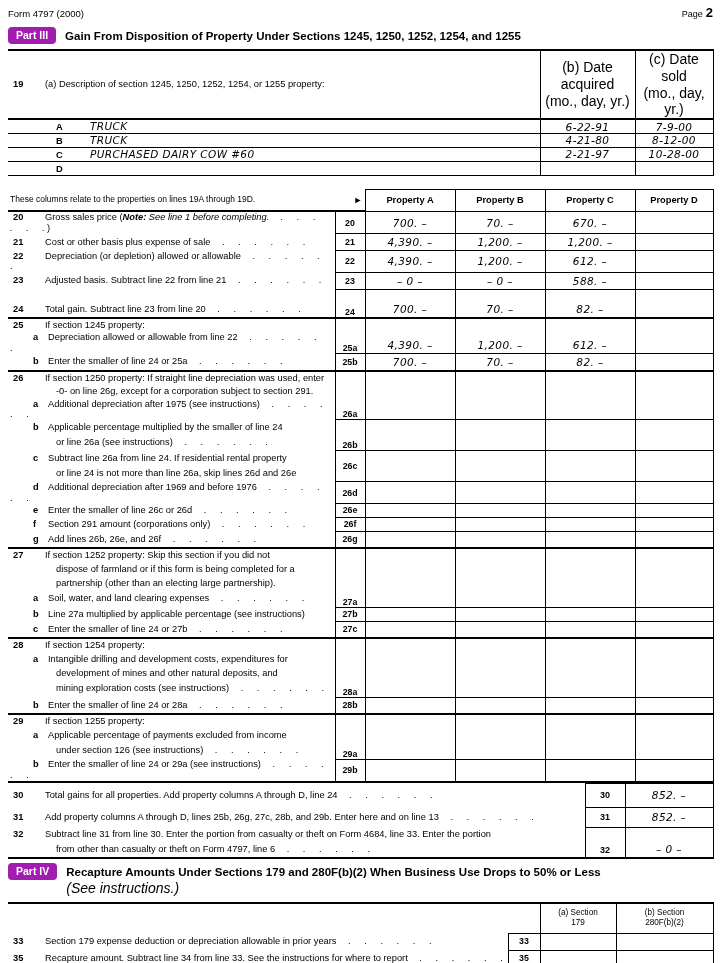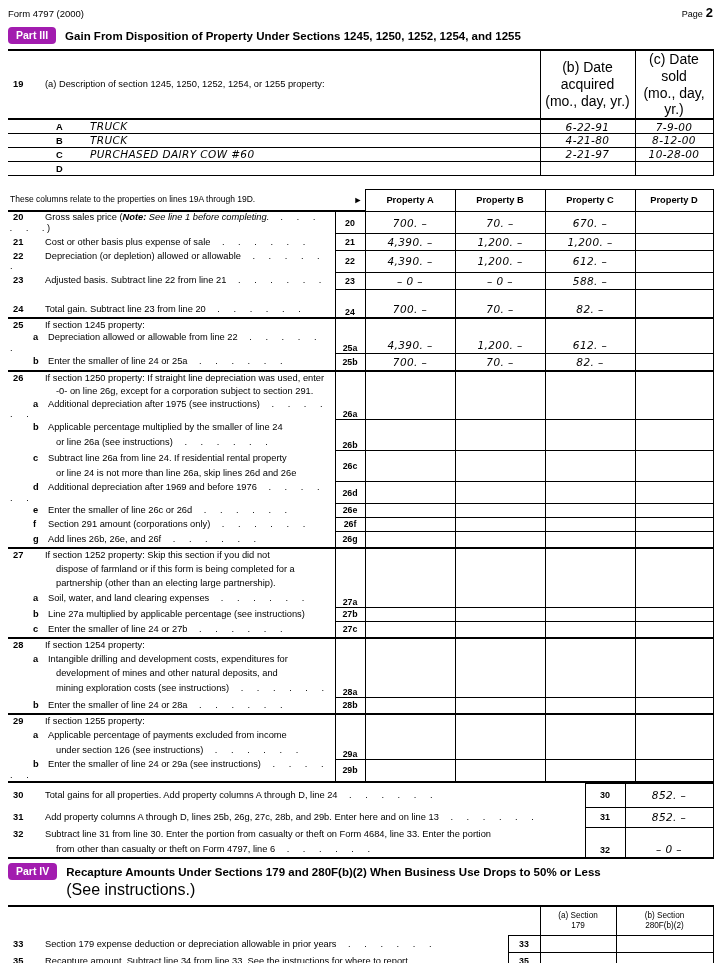--- a/index.html
+++ b/index.html
@@ -4,21 +4,21 @@
 <style>
   html,body{margin:0;padding:0;background:#fff;color:#000;}
   body{width:721px;height:963px;font-family:"Liberation Sans",sans-serif;-webkit-font-smoothing:none;}
   .page{padding:5px 8px 0 8px;}
   .tophdr{display:flex;justify-content:space-between;align-items:baseline;font-size:9.5px;margin-bottom:7px;}
   .pageword{font-size:9px;}
   .pagenum{font-size:13px;font-weight:bold;margin-left:3px;}
   .pbar{display:flex;align-items:flex-start;gap:9px;margin:2px 0 5px 0;}
   .badge{background:#a21caf;color:#fff;font-weight:bold;font-size:10.5px;padding:2px 8px 3px 8px;border-radius:4px;white-space:nowrap;}
   .ptitle{font-weight:bold;font-size:11.5px;padding-top:2px;line-height:1.25;}
-  .psub{font-weight:normal;font-size:16px;}
+  .psub{font-weight:normal;font-size:14px;font-style:italic;}
   table{border-collapse:collapse;table-layout:fixed;width:705px;}
   td,th{padding:0 2px;font-size:9.3px;vertical-align:middle;overflow:hidden;line-height:1.15;}
   .hw{font-family:"DejaVu Sans",sans-serif;font-style:italic;font-size:10.5px;letter-spacing:.4px;}
   .n{display:inline-block;width:32px;padding-left:3px;font-weight:bold;}
   .ll{display:inline-block;width:15px;margin-left:23px;font-weight:bold;}
   .ct{padding-left:48px;}
   .dots::after{content:" .  .  .  .  .  .";letter-spacing:2px;word-spacing:7px;color:#000;}
   .it{font-style:italic;}
   .itb{font-style:italic;font-weight:bold;}
   

